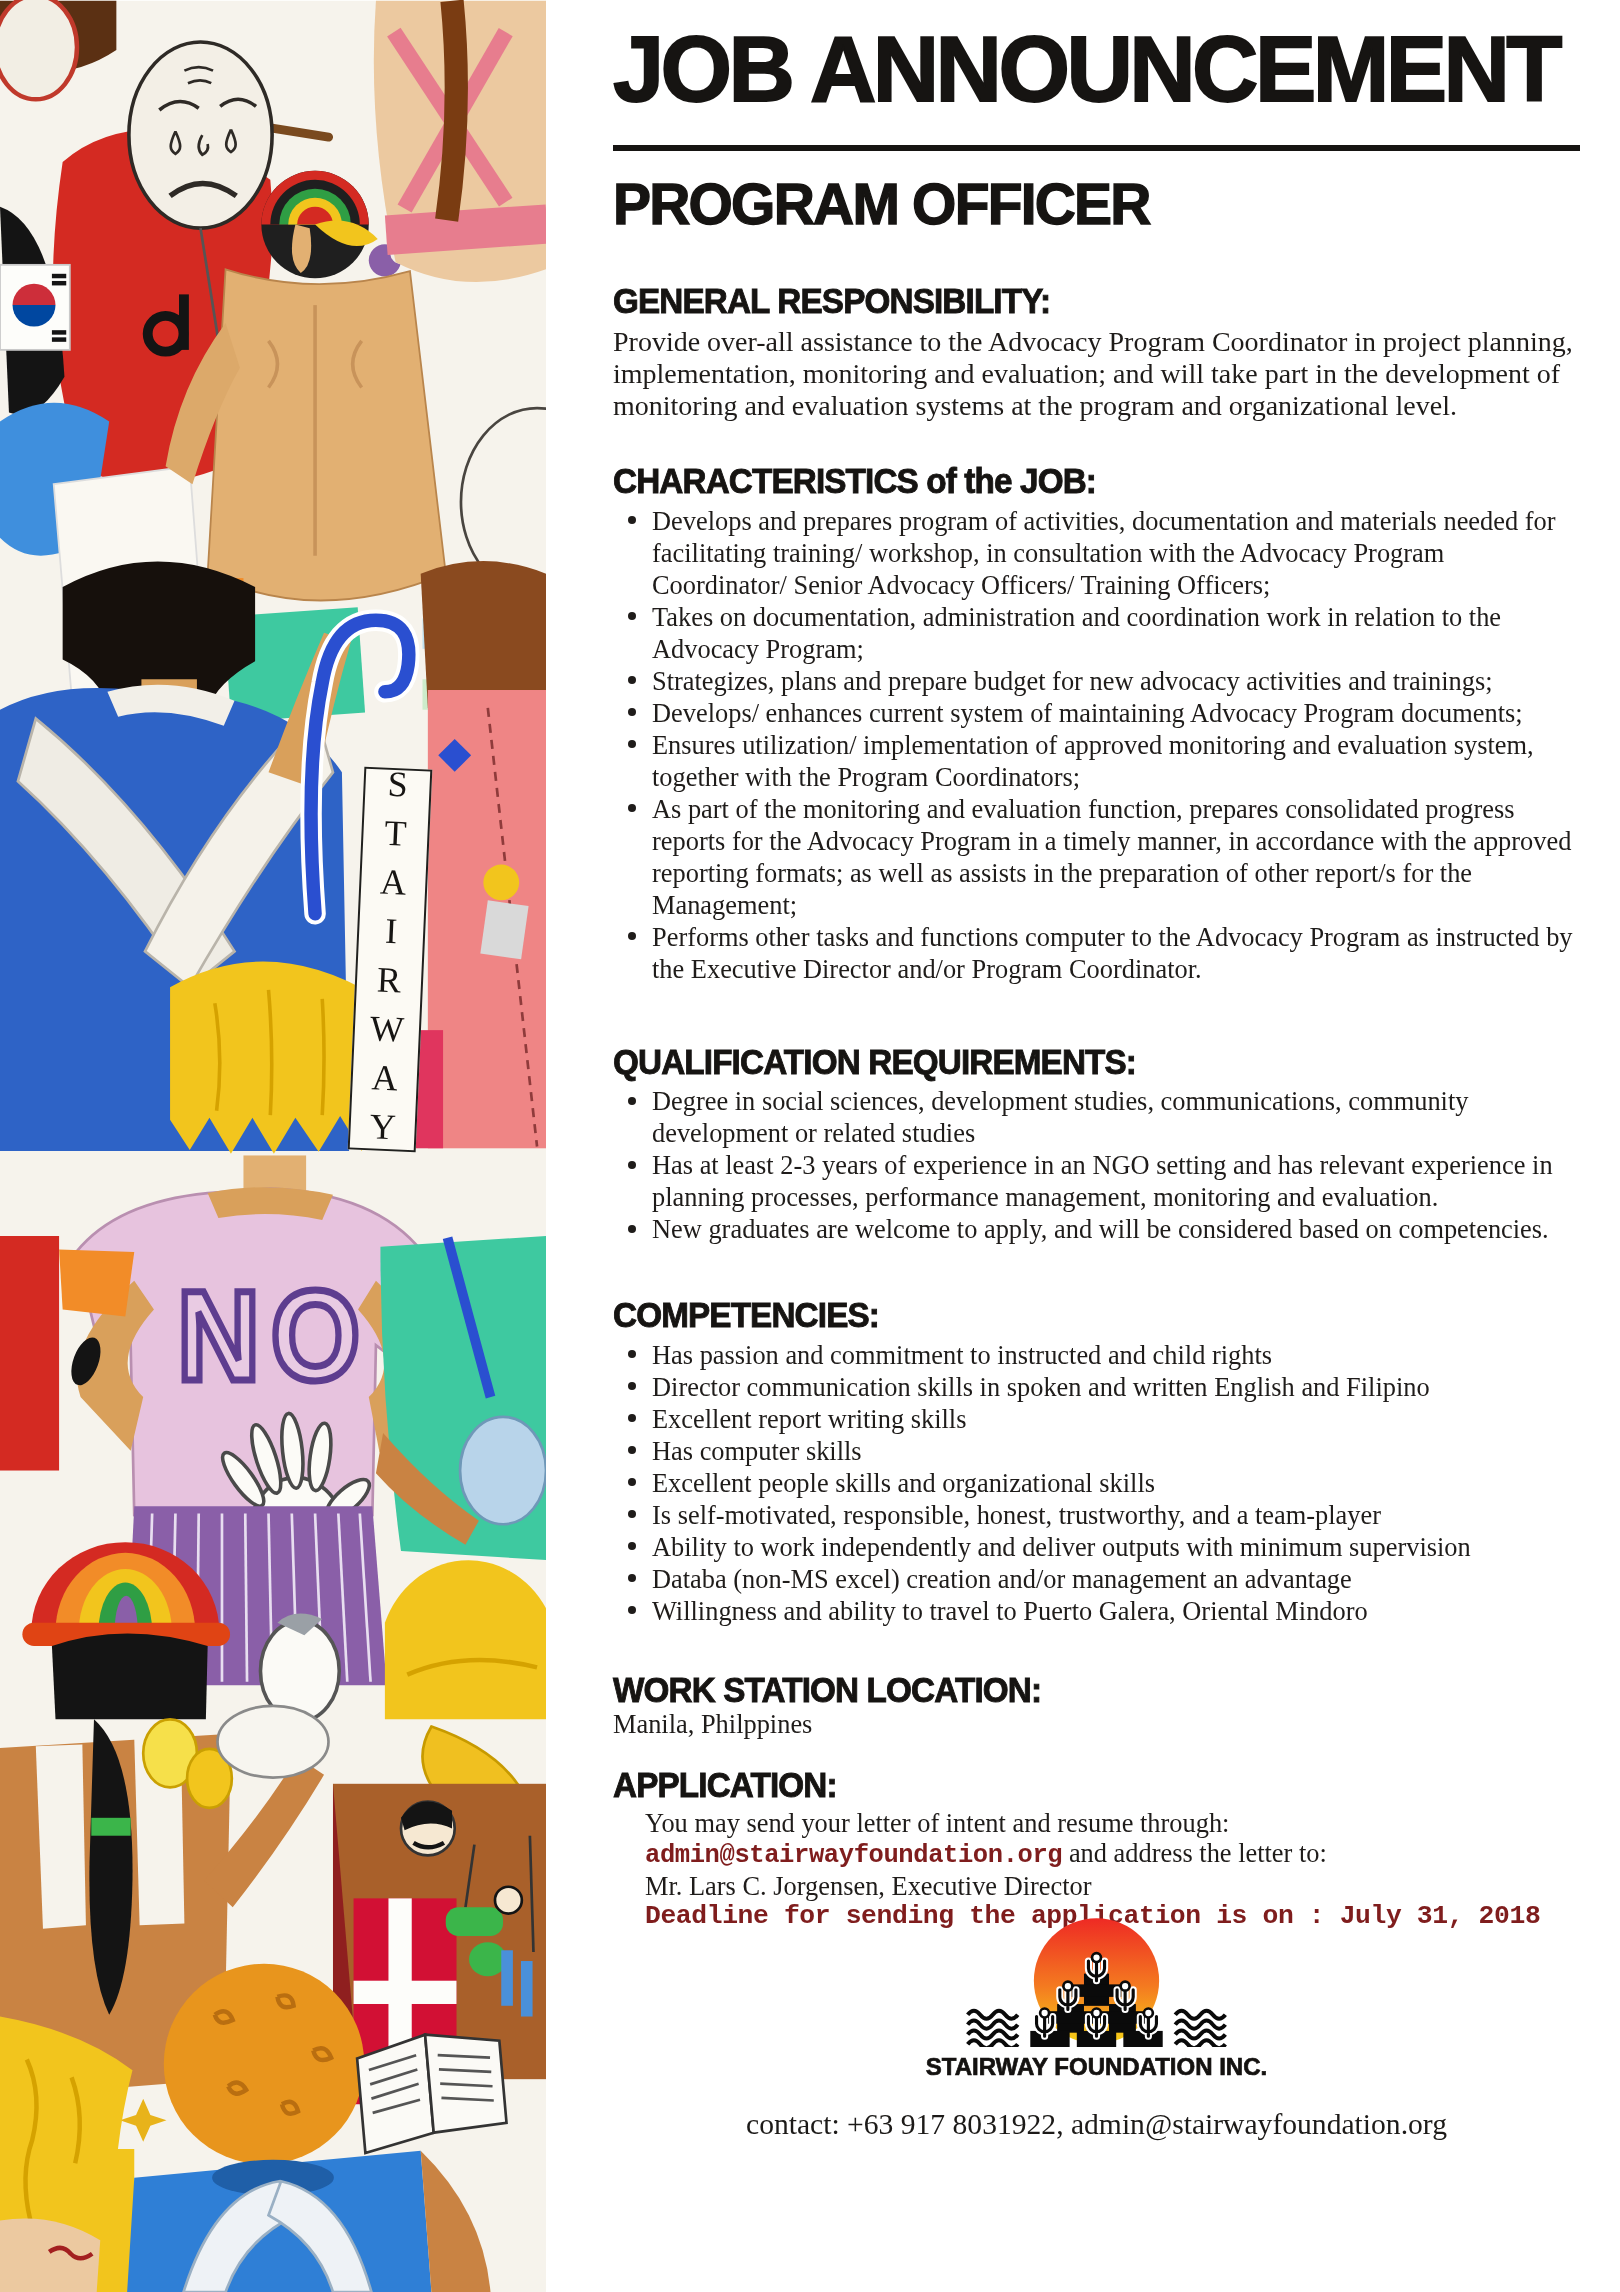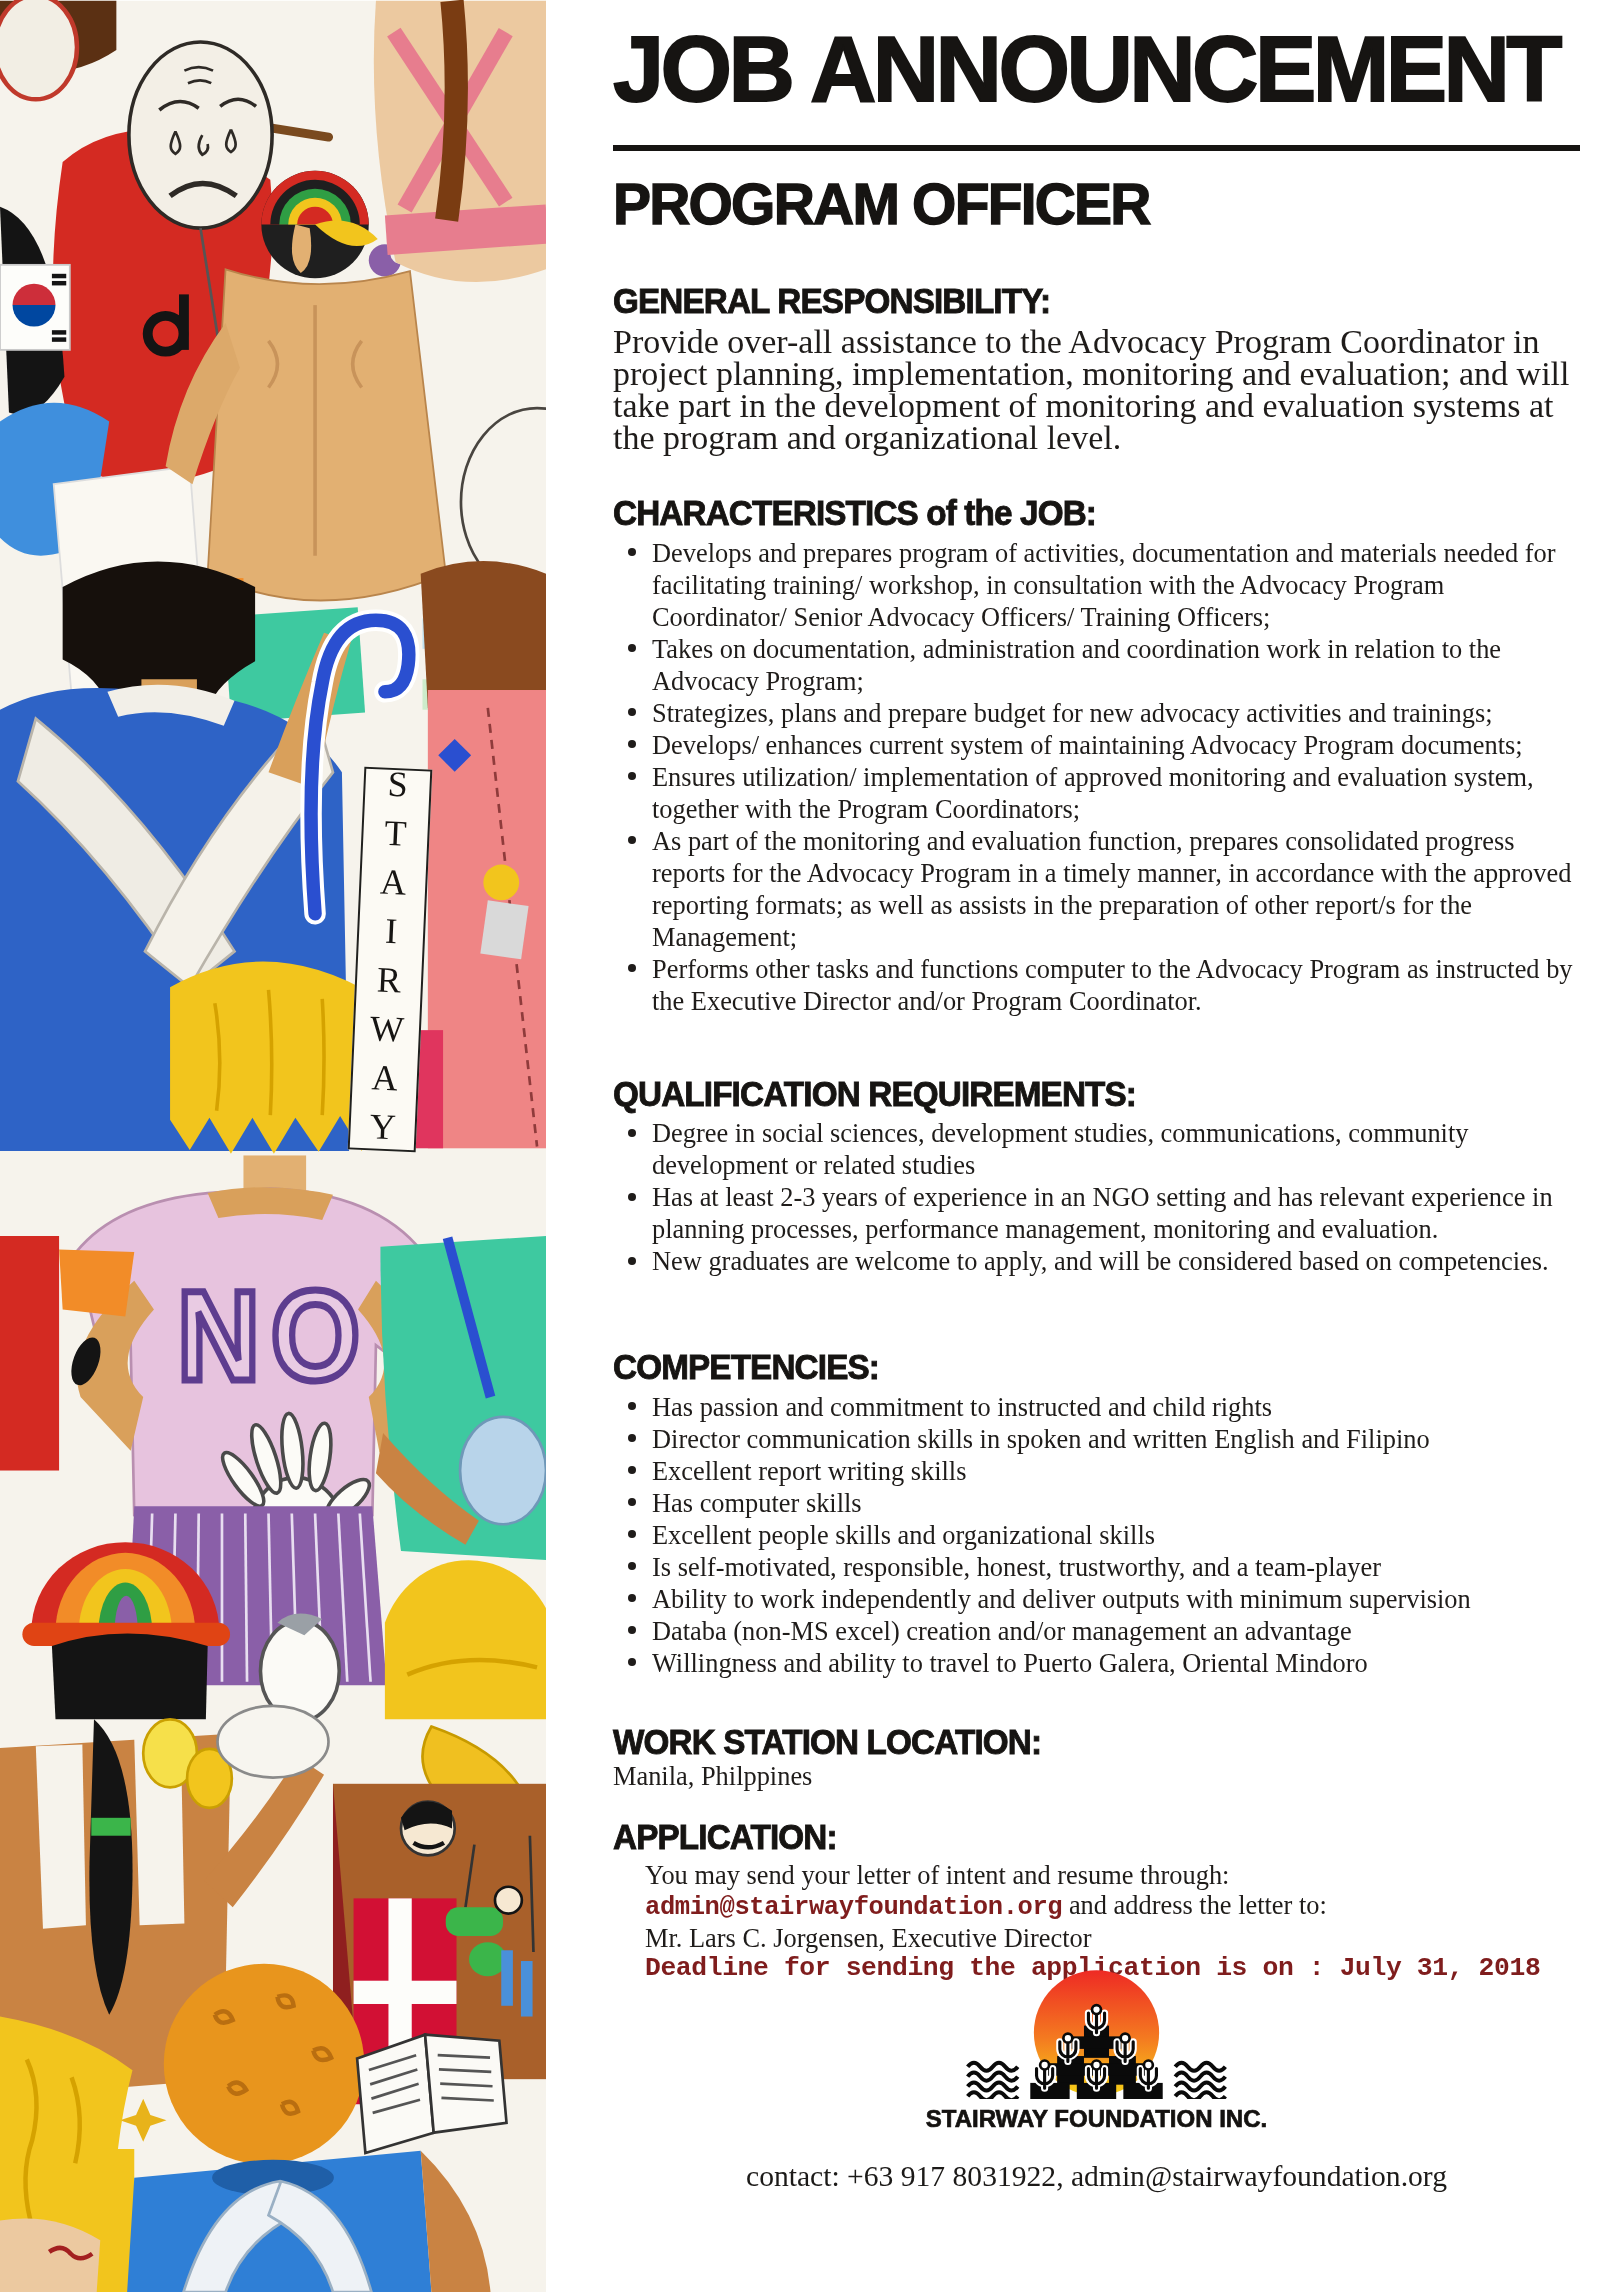--- a/index.html
+++ b/index.html
@@ -38,22 +38,22 @@
     font-size:57px;line-height:1.0;letter-spacing:-1.8px;white-space:nowrap;
     color:#161412;-webkit-text-stroke:1.3px #161412;
   }
   h3.sec{
     margin:0;font-family:"Liberation Sans",sans-serif;font-weight:800;
     font-size:35px;line-height:36px;letter-spacing:-0.9px;white-space:nowrap;
     color:#161412;-webkit-text-stroke:0.9px #161412;display:inline-block;
     transform:scaleX(0.95);transform-origin:left;
   }
   .mt-gr{margin-top:50px;}  .mt-ch{margin-top:41px;}  .mt-qr{margin-top:59px;}
-  .mt-co{margin-top:72px;}  .mt-ws{margin-top:45px;}  .mt-ap{margin-top:27px;}
-  .body-par{margin-top:7.2px;font-size:34px;line-height:32px;}
+  .mt-co{margin-top:52px;}  .mt-ws{margin-top:45px;}  .mt-ap{margin-top:27px;}
+  .body-par{margin-top:7.2px;font-size:28px;line-height:32px;}
   ul.blist{list-style:none;margin:5.4px 0 0 0;padding:0 0 0 39px;}
   ul.blist li{position:relative;font-size:26.4px;line-height:32px;margin:0;}
   ul.blist li::before{
     content:"";position:absolute;left:-24px;top:11.6px;width:8px;height:8px;
     border-radius:50%;background:#1f1c1a;
   }
   .plain-line{font-size:26.4px;line-height:32px;}
   .app-block{margin-top:5.4px;margin-left:32px;}
   .app-block .ln{font-size:26.4px;line-height:30px;}
   .bold-sans{

